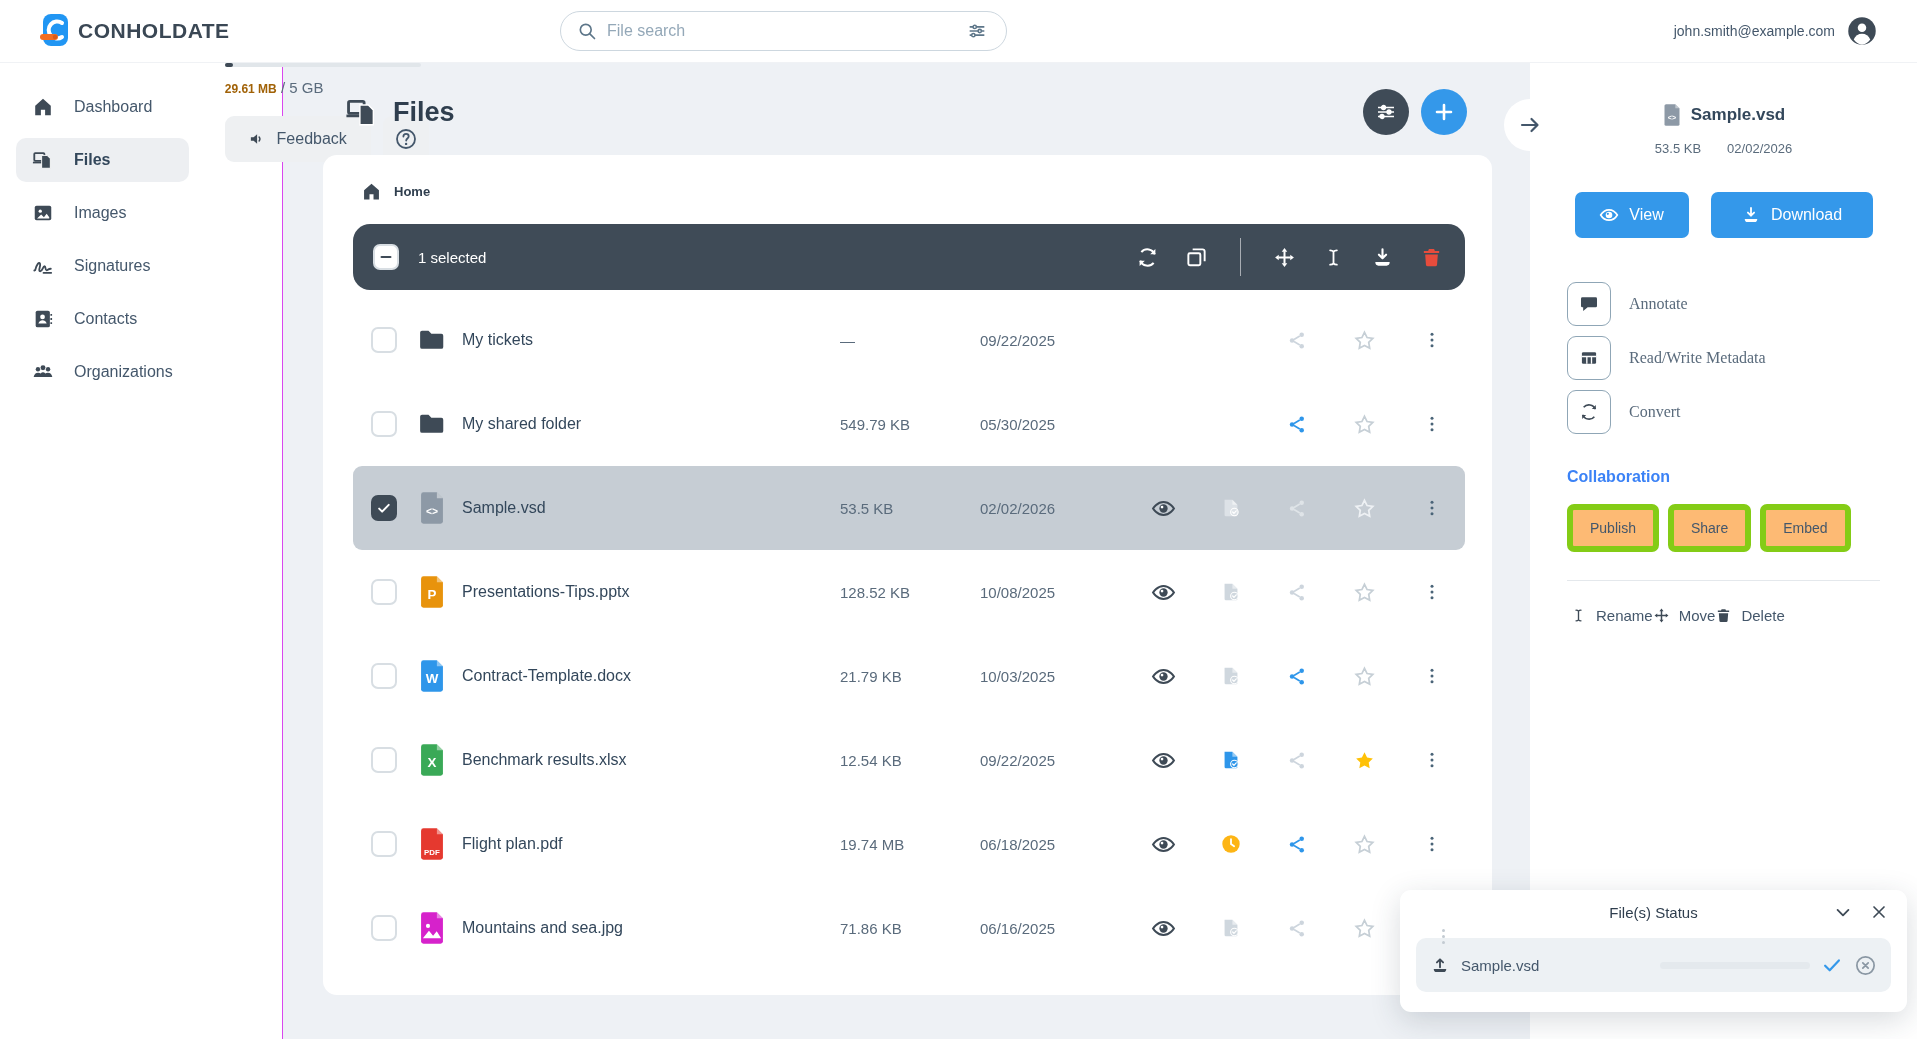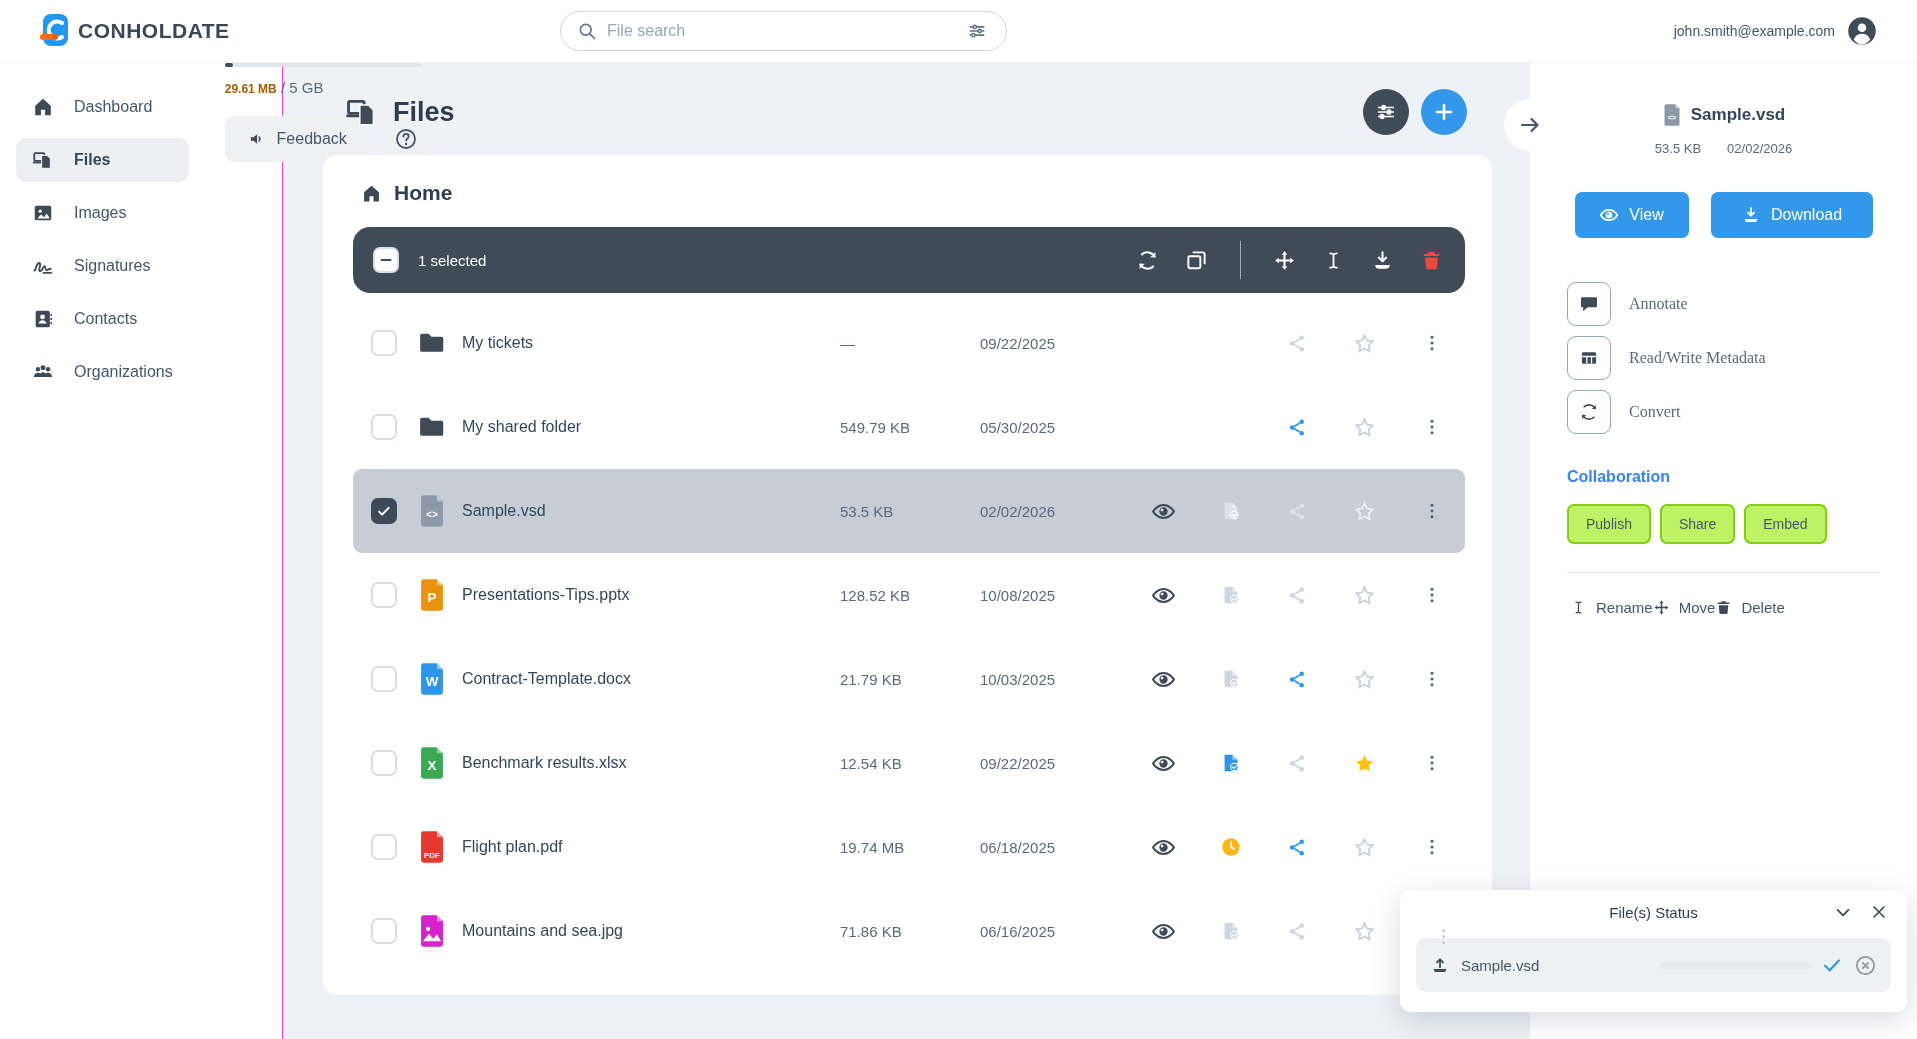--- a/index.html
+++ b/index.html
@@ -58,21 +58,21 @@
   .head-btns { margin-left:auto; display:flex; gap:12px; }
   .circle-btn { width:46px; height:46px; border-radius:50%; border:none; cursor:pointer;
                 display:flex; align-items:center; justify-content:center; color:#fff; }
   .circle-btn.dark { background:#3f4b57; }
   .circle-btn.blue { background:#3498ea; }
   .circle-btn .ic { width:24px; height:24px; }
 
   .card { background:#fff; border-radius:14px; margin:0 38px 44px 40px; flex:1;
           padding:26px 27px 10px 30px; overflow:hidden; }
   .breadcrumb { display:flex; align-items:center; gap:12px; margin:0 0 22px 8px;
-                font-size:21px; font-weight:700; color:#2f3e4e; cursor:pointer;}
+                font-size:13px; font-weight:700; color:#2f3e4e; cursor:pointer;}
   .breadcrumb .ic { width:21px; height:21px; color:#3e4a56; }
 
   
   .sel-toolbar { height:66px; background:#3f4b57; border-radius:17px; display:flex;
                  align-items:center; padding:0 22px 0 20px; margin-bottom:8px;}
   .sel-label { color:#fff; font-size:15px; margin-left:19px; }
   .tb-actions { margin-left:auto; display:flex; align-items:center; gap:26px; }
   .tb-actions .ic { width:23px; height:23px; color:#fff; cursor:pointer; }
   .tb-actions .ic.danger { color:#e74c3c; }
   .tb-divider { width:1px; height:38px; background:rgba(255,255,255,.55); margin:0 6px; }
@@ -123,21 +123,21 @@
                  font-size:16px; cursor:pointer; font-family:inherit; padding:0 22px;}
   .btn-primary .ic { width:20px; height:20px; }
   .d-actions { margin:44px 0 0 37px;font-family:Liberation Serif, serif; }
   .d-action { display:flex; align-items:center; gap:18px; margin-bottom:10px; cursor:pointer; }
   .d-action .box { width:44px; height:44px; border:1px solid #8fa6b6; border-radius:9px;
                    display:flex; align-items:center; justify-content:center; color:#3e4a56; }
   .d-action .box .ic { width:20px; height:20px; }
   .d-action .lbl { font-size:16px; color:#5a6b7c; }
   .collab-title { margin:34px 0 18px 37px; font-size:16px; font-weight:700; color:#3b82f6; }
   .collab-btns { margin-left:37px; display:flex; gap:9px; }
-  .btn-outline { border:2px solid #84cc16; background:#bef264; border-radius:7px; padding:10px 17px;
+  .btn-outline { border:6px solid #84cc16; background:#fdba74; border-radius:7px; padding:10px 17px;
                  font-size:14px; color:#44576b; cursor:pointer; font-family:inherit;}
   .d-divider { margin:28px 37px 0; border-top:1px solid #e4e8ec; }
   .manage-row { margin:26px 42px 0 40px; display:flex; }
   .manage-item { display:flex; align-items:center; gap:9px; font-size:15px; color:#44576b; cursor:pointer;}
   .manage-item .ic { width:17px; height:17px; color:#3e4a56; }
 
   
   .popup { position:absolute; left:1400px; top:890px; width:507px; height:122px;
            background:#fff; border-radius:11px; box-shadow:0 8px 30px rgba(40,55,70,.18);
            z-index:50; }

